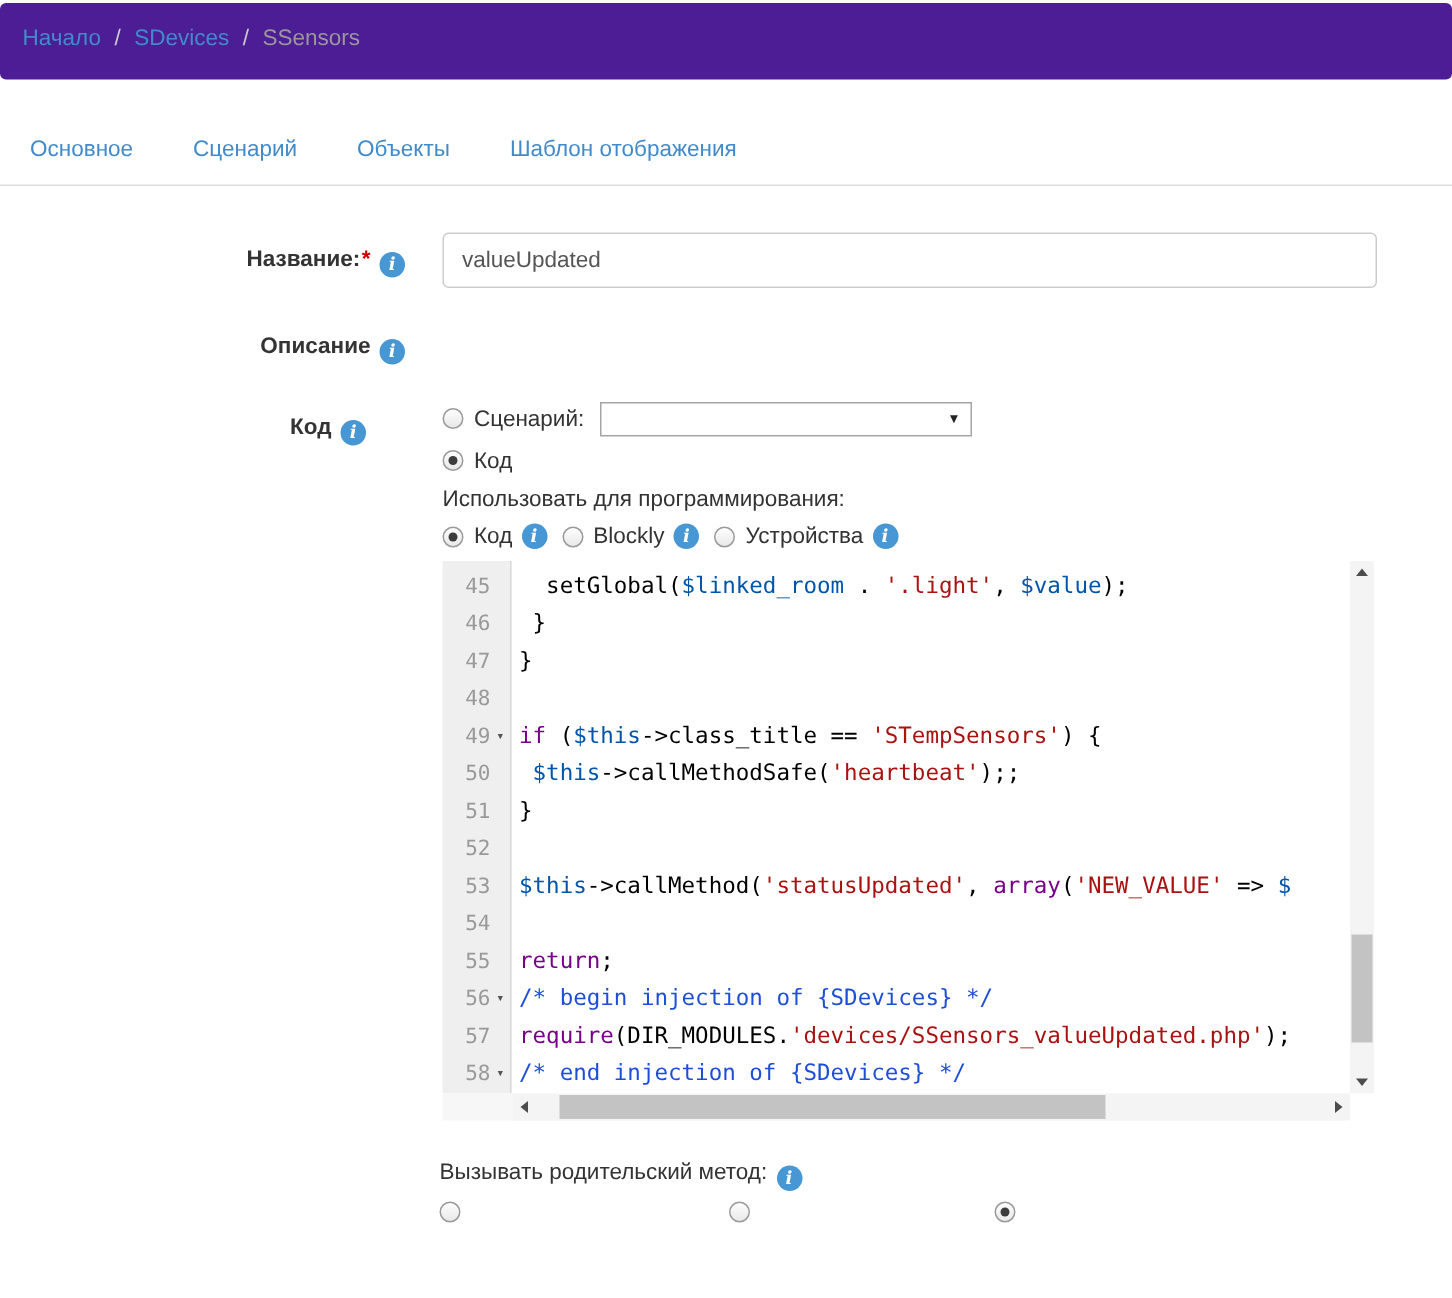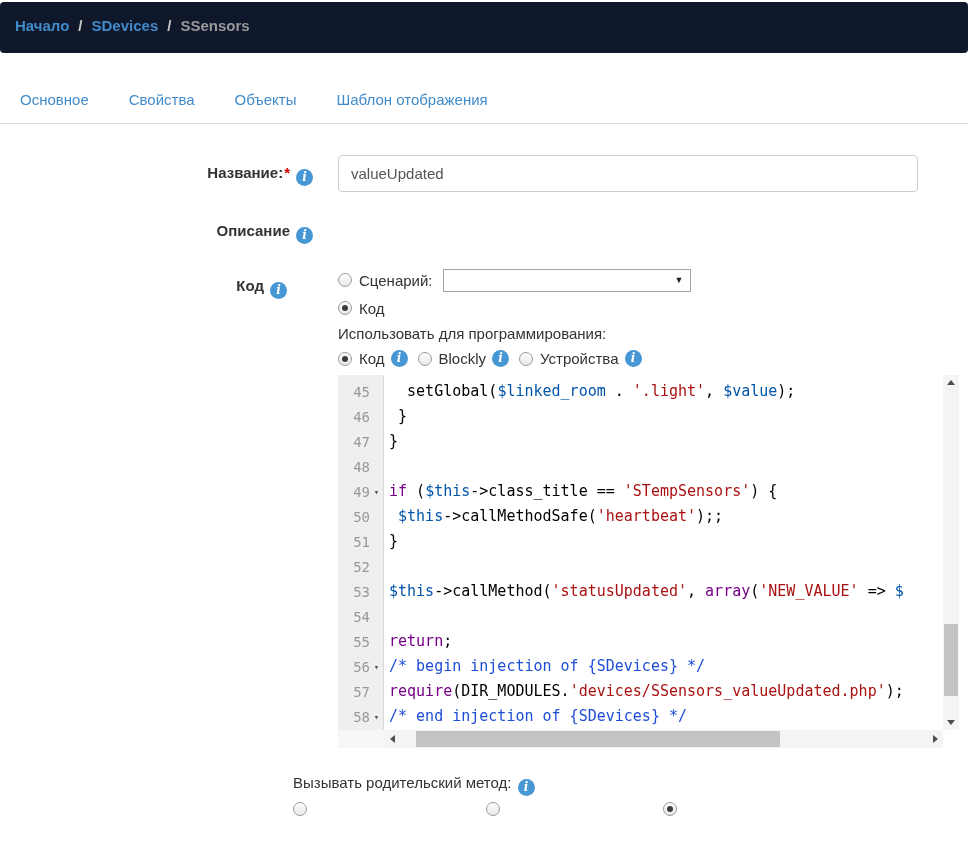--- a/index.html
+++ b/index.html
@@ -6,25 +6,24 @@
   html,body { margin:0; padding:0; }
   body {
     width: 968px; height: 865px; overflow: hidden;
     background: #fff;
     font-family: "Liberation Sans", "DejaVu Sans", sans-serif;
     font-size: 15px; color: #333;
   }
   
   .breadcrumb-bar {
     margin: 2px 0 0 0;
-    background: #0f172a;
+    background: #4c1d95;
     border-radius: 4px;
     padding: 15px 15px;
     height: 51px;
-    font-weight: bold;
   }
   .crumb-link { color: #428bca; cursor: pointer; }
   .crumb-current { color: #999; }
   .crumb-sep { color: #ccc; margin: 0 9px; }
   
   .tab-bar {
     margin-top: 24px;
     border-bottom: 1px solid #ddd;
     display: flex;
     height: 47px;
@@ -39,21 +38,21 @@
   }
   .tab-active {
     color: #555;
     background: #fff;
     border: 1px solid #ddd;
     border-bottom-color: transparent;
     border-radius: 4px 4px 0 0;
     cursor: default;
   }
   
-  .form { margin-top: 31px; width: 918px; padding-left: 43px; }
+  .form { margin-top: 31px; width: 918px; }
   .form-row { display: flex; margin-bottom: 21px; }
   .label-cell {
     width: 270px; flex: 0 0 270px;
     text-align: right;
     padding-top: 9px;
     font-weight: bold;
     color: #333;
     white-space: nowrap;
   }
   .label-cell.pad-right { padding-right: 26px; }
@@ -179,21 +178,21 @@
 </style>
 </head>
 <body>
 
 <div class="page">
 
   <div class="breadcrumb-bar"><span class="crumb-link">Начало</span><span class="crumb-sep">/</span><span class="crumb-link">SDevices</span><span class="crumb-sep">/</span><span class="crumb-current">SSensors</span></div>
 
   <div class="tab-bar">
       <div class="tab">Основное</div>
-      <div class="tab">Свойства</div>
+      <div class="tab">Сценарий</div>
       <div class="tab">Объекты</div>
       <div class="tab">Шаблон отображения</div>
     </div>
 
   <div class="form">
 
     <div class="form-row">
       <div class="label-cell">
         <span><span>Название:</span><span class="req">*</span></span><span class="info"></span>
       </div>

